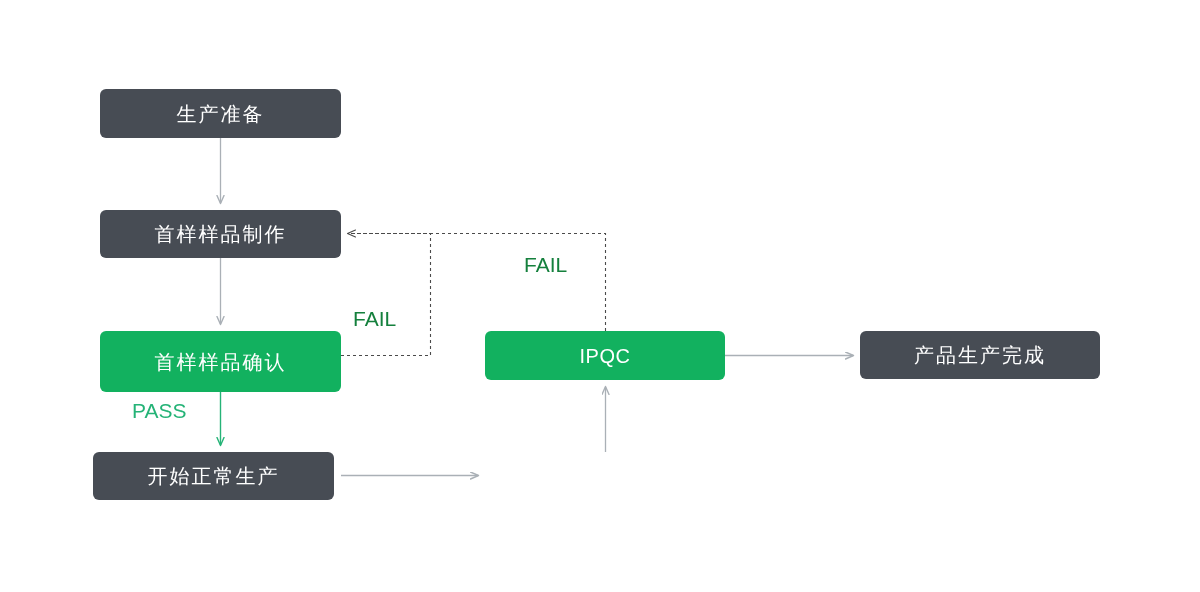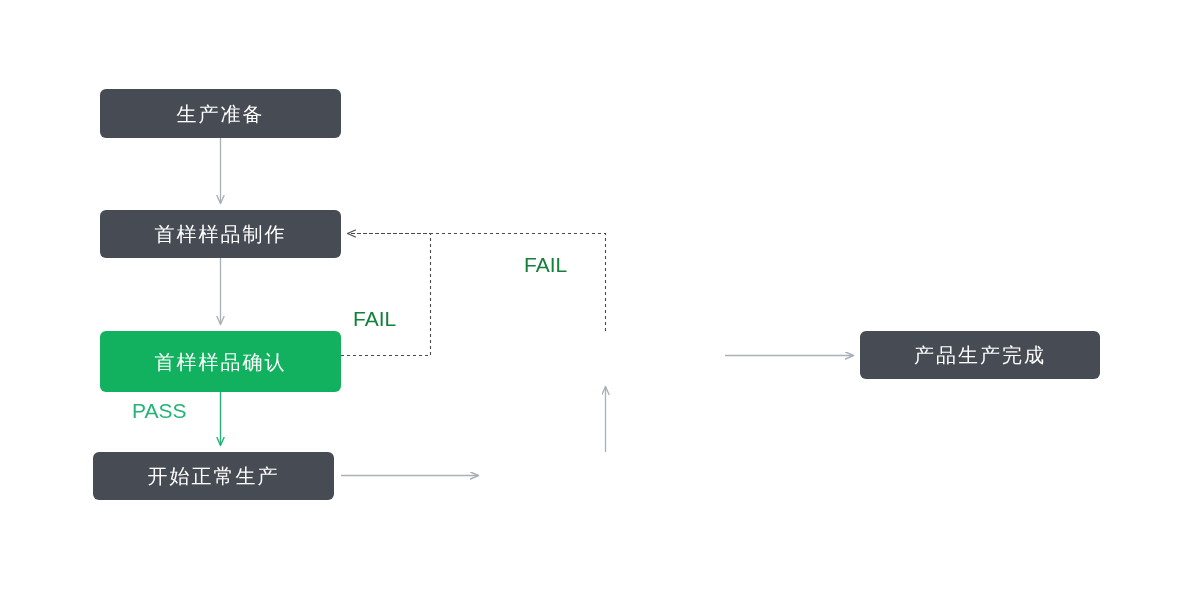--- a/index.html
+++ b/index.html
@@ -133,20 +133,23 @@
 
   <div class="node green cjk" style="left:100px; top:331px; width:241px; height:61px;justify-content:center;">
     <span class="label">首样样品确认</span>
   </div>
 
   <div class="node dark cjk" style="left:93px; top:452px; width:241px; height:48px;text-align:right;">
     <span class="label">开始正常生产</span>
   </div>
 
 
+  <div class="node green latin" style="left:485px; top:331px; width:240px; height:49px;">
+    <span class="label">IPQC</span>
+  </div>
 
   <div class="node dark cjk" style="left:860px; top:331px; width:240px; height:48px;">
     <span class="label">产品生产完成</span>
   </div>
 
   <div class="edge-label gray" style="left:353px; top:308px;">FAIL</div>
 
   <div class="edge-label gray" style="left:524px; top:254px;">FAIL</div>
 
   <div class="edge-label green" style="left:132px; top:400px;">PASS</div>

